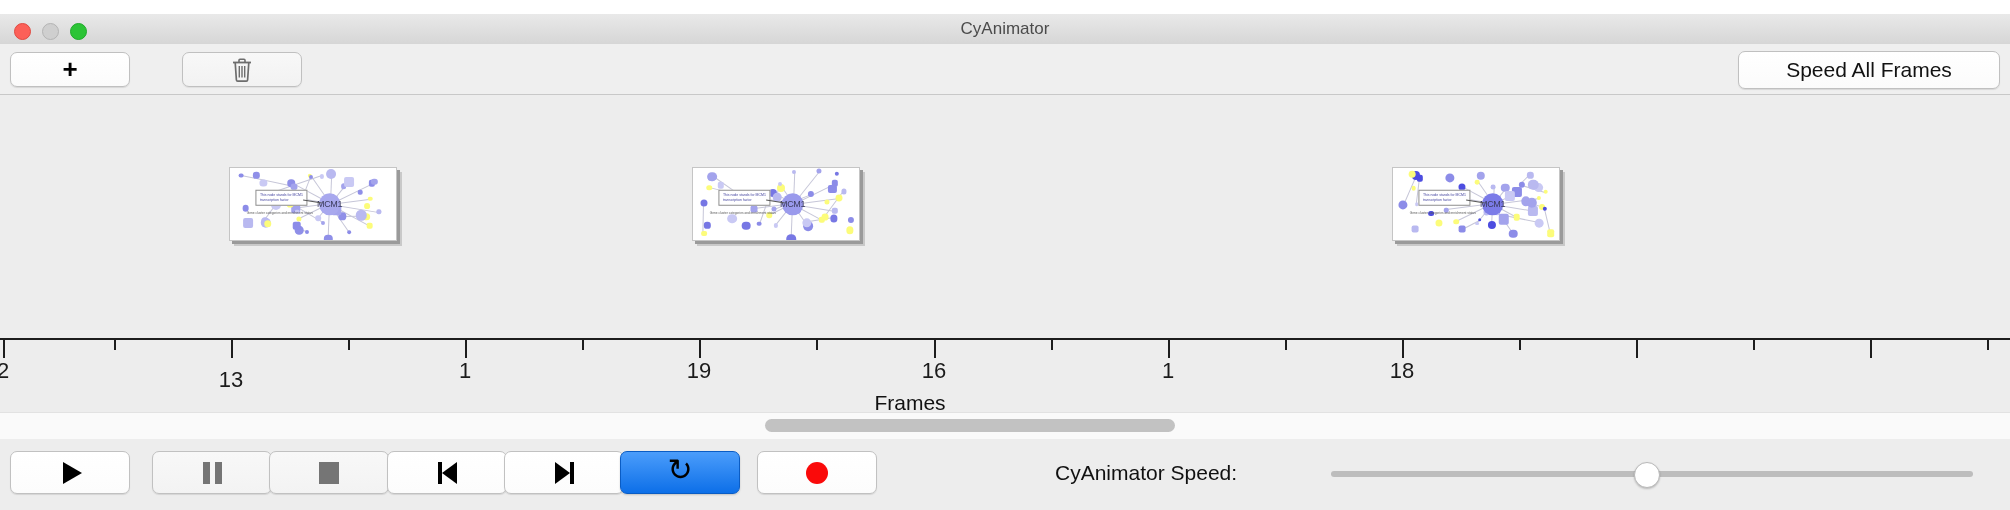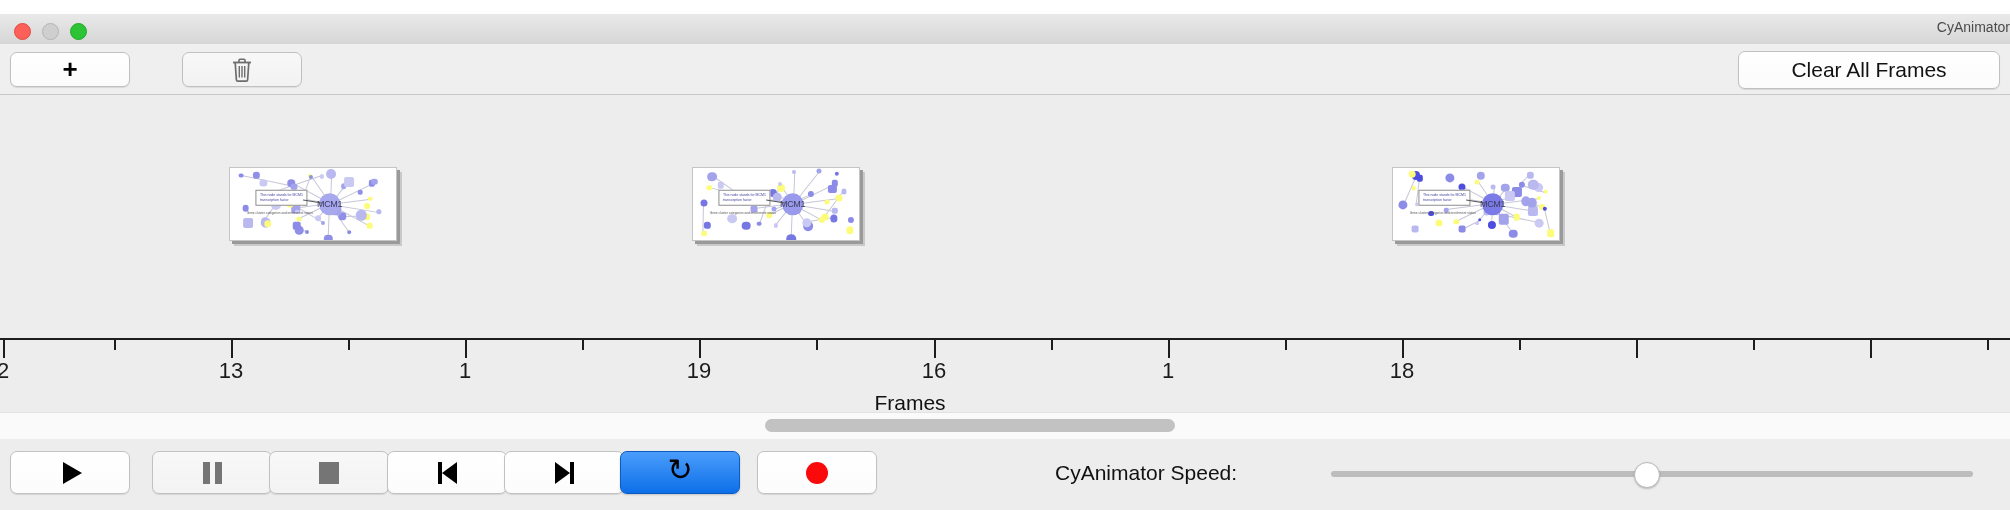--- a/index.html
+++ b/index.html
@@ -47,21 +47,21 @@
     position: absolute; left: 0; top: 14px; width: 2010px; height: 30px;
     background: linear-gradient(#e9e9e9, #d6d6d6);
     border-bottom: 1px solid #b2b2b2;
   }
   .traffic { position: absolute; top: 9px; width: 15px; height: 15px; border-radius: 50%; }
   .tl-close { left: 14px;  background: #fc6058; border: 1px solid #e04940; }
   .tl-min   { left: 42px;  background: #cfcfcf; border: 1px solid #b4b4b4; }
   .tl-max   { left: 70px;  background: #2cc436; border: 1px solid #1faa2a; }
   .win-title {
     position: absolute; left: 0; right: 0; top: 5px;
-    text-align: right; font-size: 14px; color: #4b4b4b;
+    text-align: center; font-size: 17px; color: #4b4b4b;
   }
 
   
   .toolbar {
     position: absolute; left: 0; top: 44px; width: 2010px; height: 50px;
     background: #efefef;
     border-bottom: 1px solid #c8c8c8;
   }
   .btn {
     position: absolute;
@@ -229,21 +229,21 @@
     <div class="btn flat" id="btn-delete">
       <svg width="22" height="26" viewBox="0 0 22 26">
         <path d="M2 5.5 H20" stroke="#6d6d6d" stroke-width="1.8" fill="none"></path>
         <path d="M8 5.5 V3.2 Q8 2.2 9 2.2 H13 Q14 2.2 14 3.2 V5.5" stroke="#6d6d6d" stroke-width="1.6" fill="none"></path>
         <path d="M4.2 5.5 L5.4 23 Q5.5 24.2 6.7 24.2 H15.3 Q16.5 24.2 16.6 23 L17.8 5.5" stroke="#6d6d6d" stroke-width="1.7" fill="none"></path>
         <path d="M8.3 9 V20.6 M11 9 V20.6 M13.7 9 V20.6" stroke="#6d6d6d" stroke-width="1.4"></path>
       </svg>
     </div>
 
     <div class="btn" id="btn-clear">
-      <span class="lbl">Clear All Frames</span>
+      <span class="lbl">Speed All Frames</span>
     </div>
   </div>
 
   <div class="timeline">
     <div id="frames-host">
         <div class="frame" style="left: 229px; top: 72px; width: 166px; height: 72px;">
           <div class="frame-net">
             <div class="net-edge" style="left: 99.6px; top: 36px; width: 50.2525px; transform: rotate(0.16327rad);"></div>
             <div class="net-edge" style="left: 99.6px; top: 36px; width: 45.5144px; transform: rotate(0.496749rad);"></div>
             <div class="net-edge" style="left: 99.6px; top: 36px; width: 34.2237px; transform: rotate(0.961318rad);"></div>
@@ -482,21 +482,21 @@
         <div class="tick minor" style="left: 582px;"></div>
         <div class="tick minor" style="left: 816px;"></div>
         <div class="tick minor" style="left: 1051px;"></div>
         <div class="tick minor" style="left: 1285px;"></div>
         <div class="tick minor" style="left: 1519px;"></div>
         <div class="tick minor" style="left: 1753px;"></div>
         <div class="tick minor" style="left: 1987px;"></div>
       </div>
     <div id="ticklabels-host">
         <div class="tick-label" style="left: 3px;">2</div>
-        <div class="tick-label" style="left: 231px;">13</div>
+        <div class="tick-label" style="left: 231px; margin-top: 9px;">13</div>
         <div class="tick-label" style="left: 465px;">1</div>
         <div class="tick-label" style="left: 699px;">19</div>
         <div class="tick-label" style="left: 934px; text-align: center;">16</div>
         <div class="tick-label" style="left: 1168px;">1</div>
         <div class="tick-label" style="left: 1402px;">18</div>
       </div>
     <div class="axis-label" id="axis-title" style="left: 910px;">Frames</div>
   </div>
 
   <div class="hscroll">

